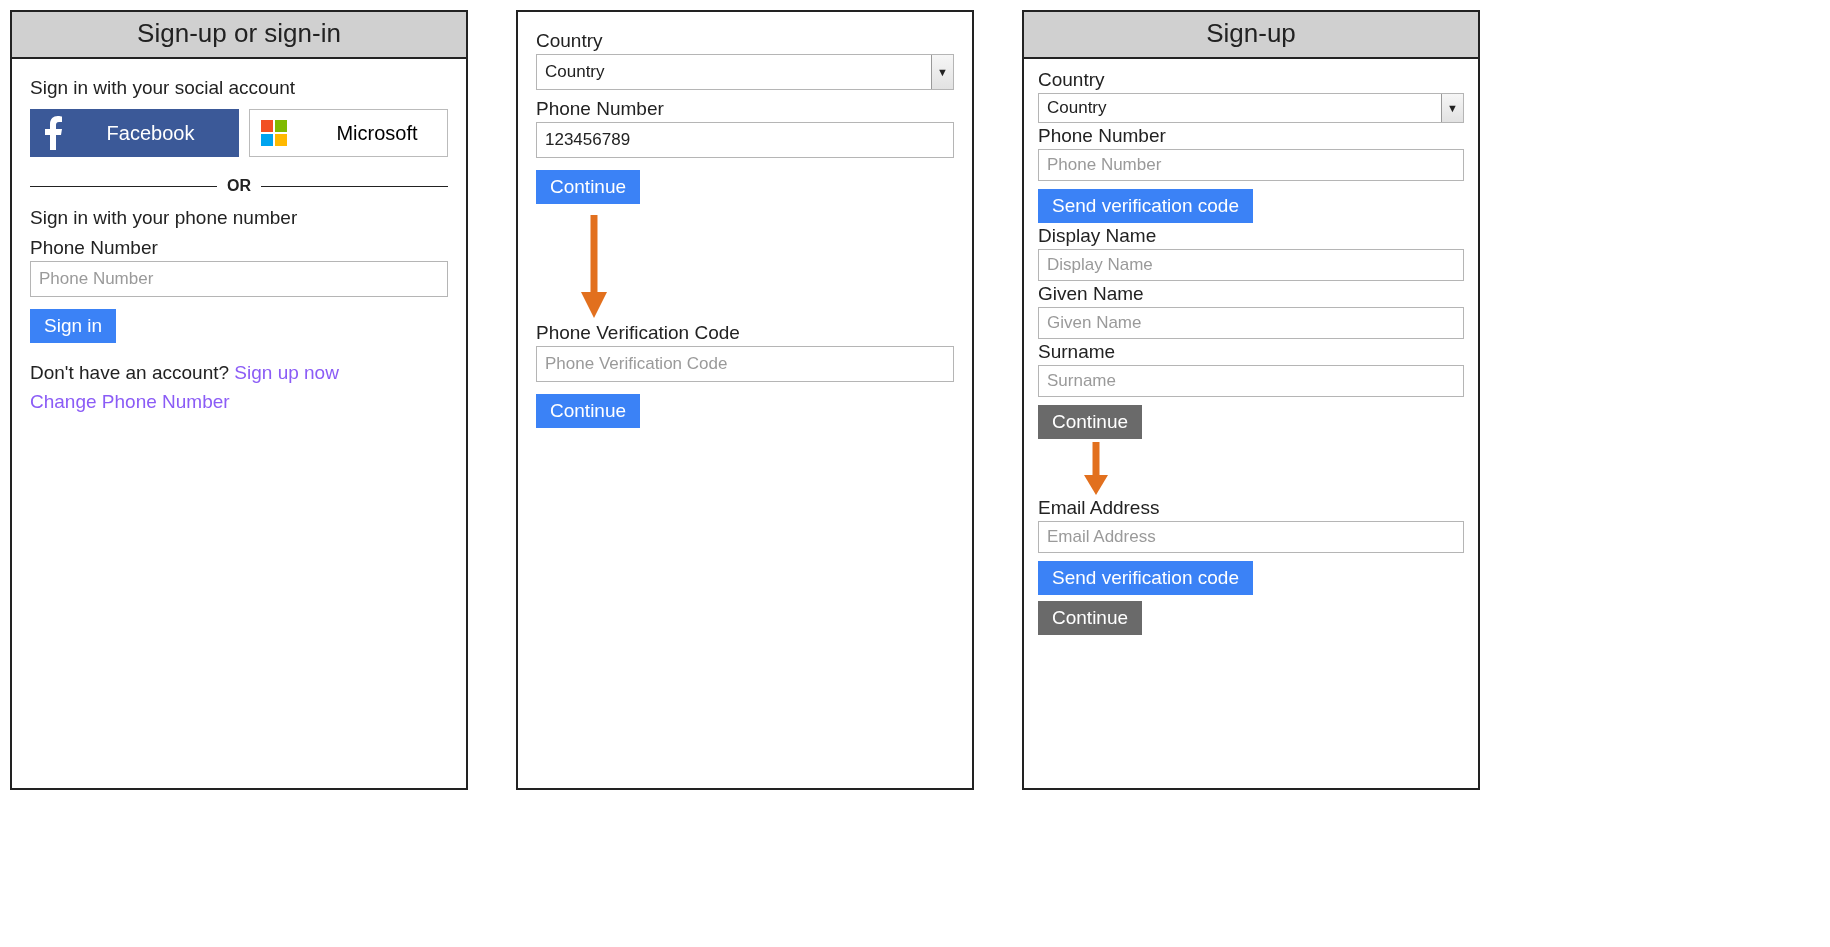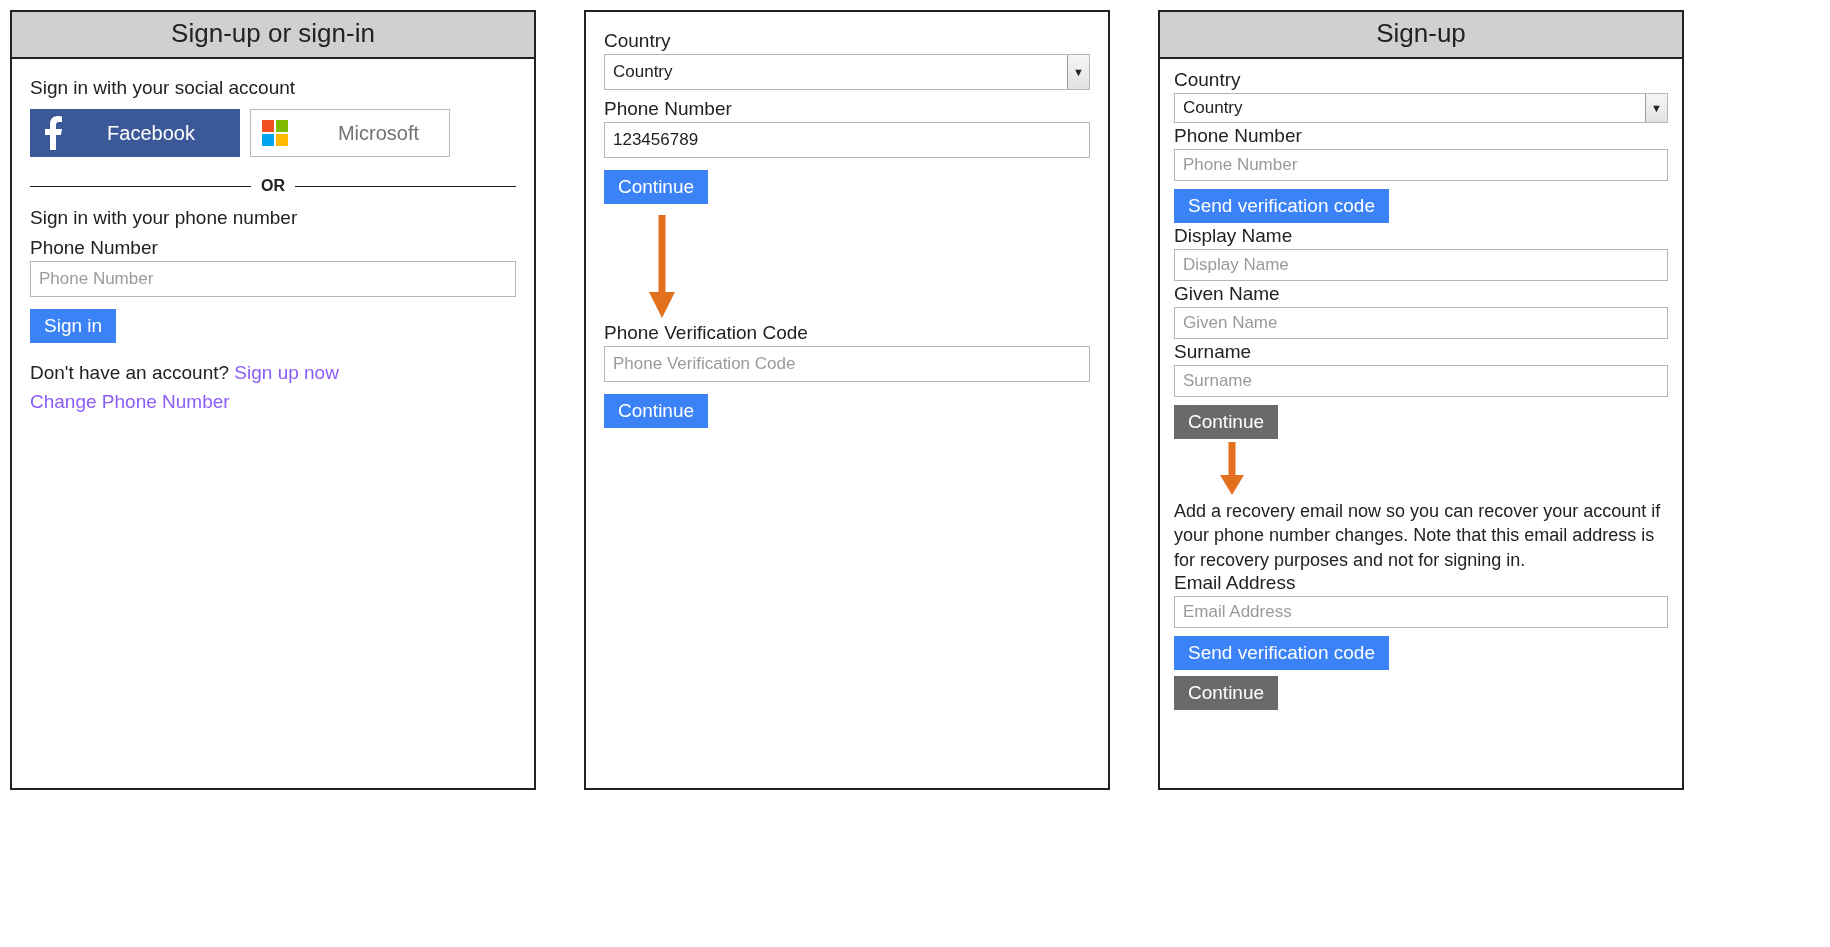--- a/index.html
+++ b/index.html
@@ -9,21 +9,21 @@
     font-family: "Segoe UI", Arial, sans-serif;
     background: #fff;
     color: #222;
   }
   .stage {
     display: flex;
     gap: 48px;
     align-items: flex-start;
   }
   .panel {
-    width: 526px;
+    width: 458px;
     border: 2px solid #222;
     background: #fff;
     min-height: 780px;
     display: flex;
     flex-direction: column;
   }
   .panel-3 { min-height: 780px; }
   .panel-header {
     background: #d0d0d0;
     border-bottom: 2px solid #222;
@@ -62,21 +62,21 @@
   .fb-icon-box {
     width: 44px;
     height: 100%;
     display: flex;
     align-items: center;
     justify-content: center;
   }
   .fb-label { flex:1; text-align:center; padding-right:12px; }
   .ms-btn {
     background: #fff;
-    color: #737373;
+    color: #000000;
     width: 200px;
     justify-content: flex-start;
     gap: 21px;
   }
   .ms-icon-box {
     width: 48px;
     height: 100%;
     display: flex;
     align-items: center;
     justify-content: center;
@@ -266,21 +266,20 @@
       <input class="text-input" style="height: 32px;" type="text" placeholder="Surname">
       <div>
         <button class="btn btn-grey" style="margin-top:8px">Continue</button>
       </div>
 
       <svg class="arrow-down-2" width="36" height="58" viewBox="0 0 36 58">
         <line x1="18" y1="3" x2="18" y2="40" stroke="#e2701e" stroke-width="7"></line>
         <polygon points="18,56 6,36 30,36" fill="#e2701e"></polygon>
       </svg>
 
-      <div class="note-text">Add a recovery email now so you can recover your account if your phone number changes. Note that this email address is for recovery purposes and not for signing in.</div>
       <div class="field-label" style="margin-top:0">Email Address</div>
       <input class="text-input" style="height: 32px;" type="text" placeholder="Email Address">
       <div>
         <button class="btn btn-blue" style="margin-top:8px">Send verification code</button>
       </div>
       <div>
         <button class="btn btn-grey" style="margin-top:6px">Continue</button>
       </div>
     </div>
   </div>

